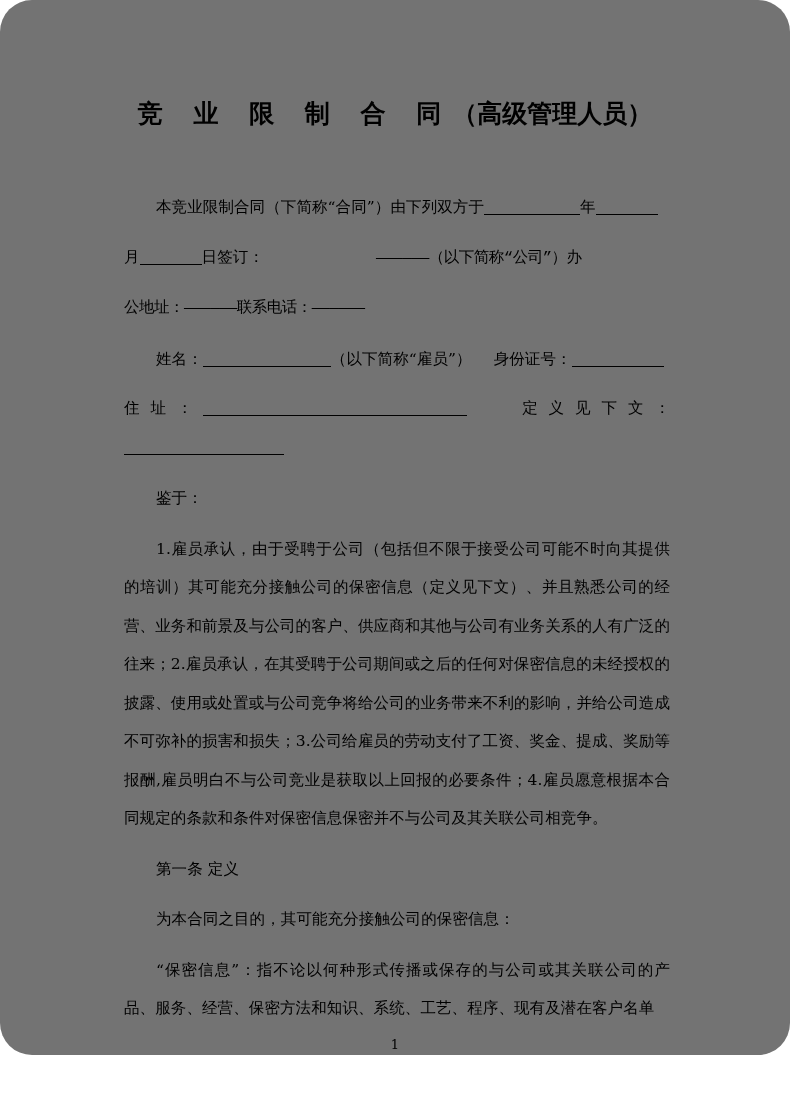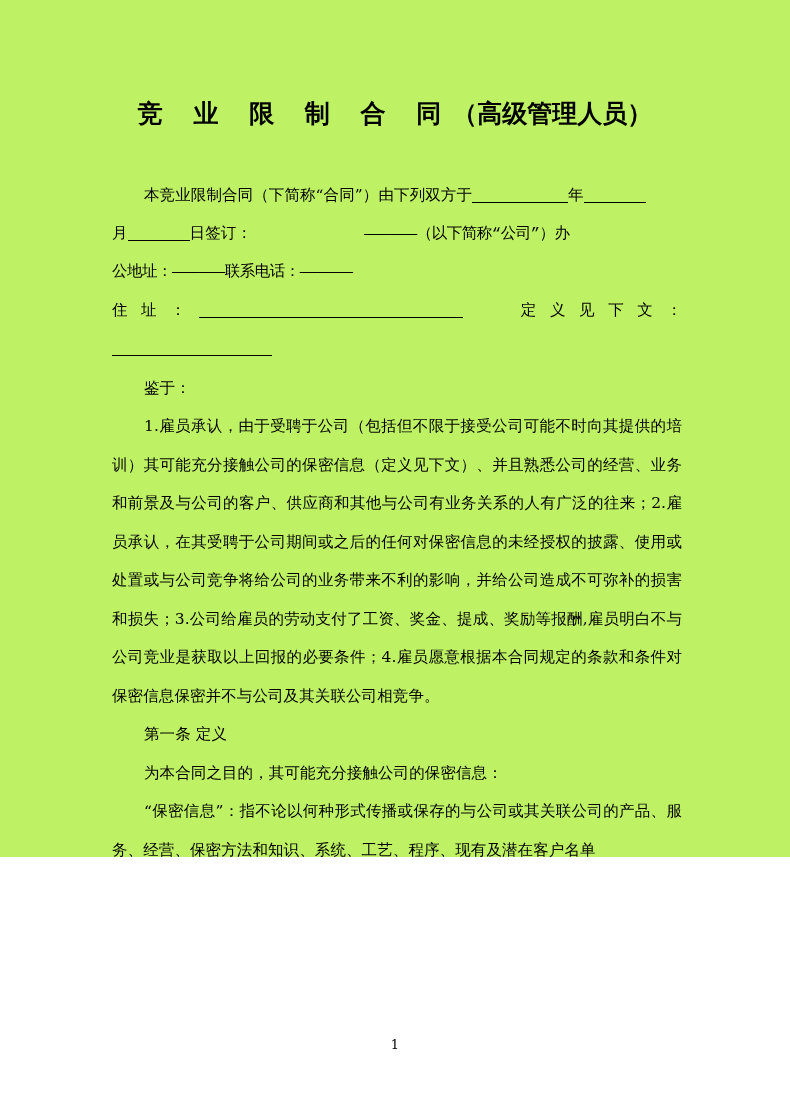--- a/index.html
+++ b/index.html
@@ -11,23 +11,24 @@
     width: 790px;
     height: 1119px;
     font-family: "DejaVu Serif", "Liberation Serif", serif;
     color: #000000;
     position: relative;
     overflow: hidden;
   }
   .page {
     position: relative;
     width: 790px;
-    height: 857px;
-    background: #bef264;
+    height: 1055px;
+    background: #737373;
     box-sizing: border-box;
+    border-radius: 32px;
   }
   .content {
     position: absolute;
     left: 112px;
     top: 0;
     width: 566px;
   }
   .doc-title {
     margin: 0;
     padding: 0;
@@ -49,21 +50,21 @@
   }
 
   .body-block {
     position: absolute;
     left: 0;
     top: 176px;
     width: 570px;
   }
 
   p.para {
-    margin: 0;
+    margin: 12px;
     padding: 0;
     font-size: 15.5px;
     line-height: 38.5px;
     text-align: justify;
     text-justify: inter-ideograph;
     word-break: break-all;
     letter-spacing: 0.1px;
   }
   p.indent {
     text-indent: 32px;
@@ -117,20 +118,21 @@
     <h1 class="doc-title"><span class="spaced">竞 业 限 制 合 同</span><span class="tight">（高级管理人员）</span></h1>
 
     <div class="body-block">
 
       <p class="para indent"><span>本竞业限制合同（下简称“合同”）由下列双方于</span><span class="fill w-xl"></span><span>年</span><span class="fill w-md"></span></p>
 
       <p class="para noindent"><span>月</span><span class="fill w-md"></span><span>日签订：</span><span class="gap-wide"></span><span class="dash">——————（以下简称“公司”）办</span></p>
 
       <p class="para noindent"><span class="dash">公地址：——————联系电话：——————</span></p>
 
+      <p class="para indent"><span>姓名：</span><span class="fill w-name"></span><span>（以下简称“雇员”）</span><span class="gap-mid"></span><span>身份证号：</span><span class="fill w-id"></span></p>
 
       <p class="para noindent"><span>住址：</span><span class="fill w-addr"></span><span class="fill w-addr2"></span><span class="gap-mid"></span><span class="gap-mid"></span><span>定义见下文：</span><span class="fill w-phone"></span></p>
 
 
       <p class="para indent">鉴于：</p>
 
       <p class="para indent">1.雇员承认，由于受聘于公司（包括但不限于接受公司可能不时向其提供的培训）其可能充分接触公司的保密信息（定义见下文）、并且熟悉公司的经营、业务和前景及与公司的客户、供应商和其他与公司有业务关系的人有广泛的往来；2.雇员承认，在其受聘于公司期间或之后的任何对保密信息的未经授权的披露、使用或处置或与公司竞争将给公司的业务带来不利的影响，并给公司造成不可弥补的损害和损失；3.公司给雇员的劳动支付了工资、奖金、提成、奖励等报酬,雇员明白不与公司竞业是获取以上回报的必要条件；4.雇员愿意根据本合同规定的条款和条件对保密信息保密并不与公司及其关联公司相竞争。</p>
 
 
       <p class="para indent">第一条 定义</p>

